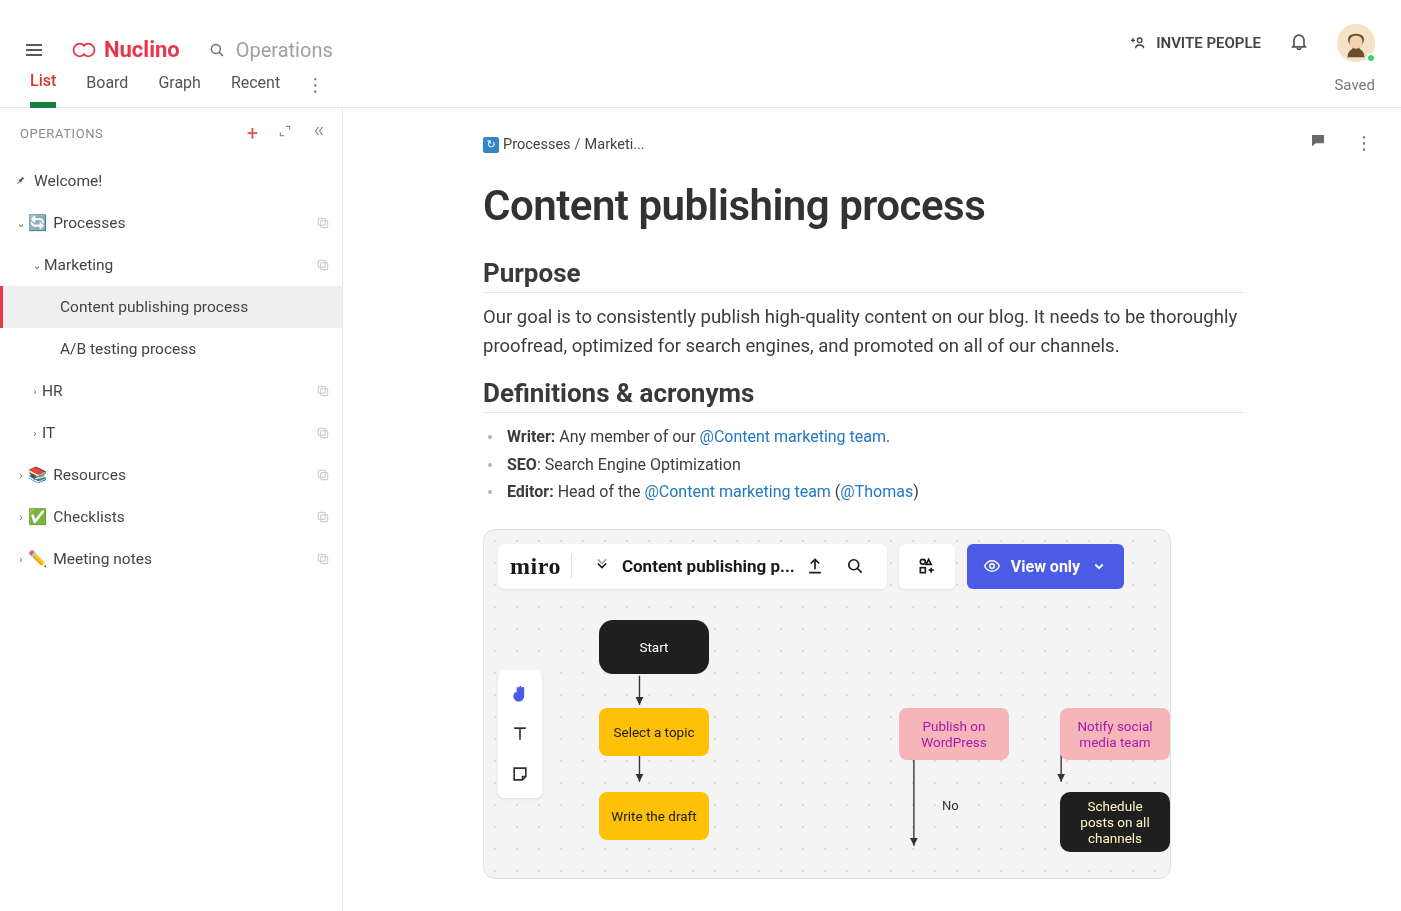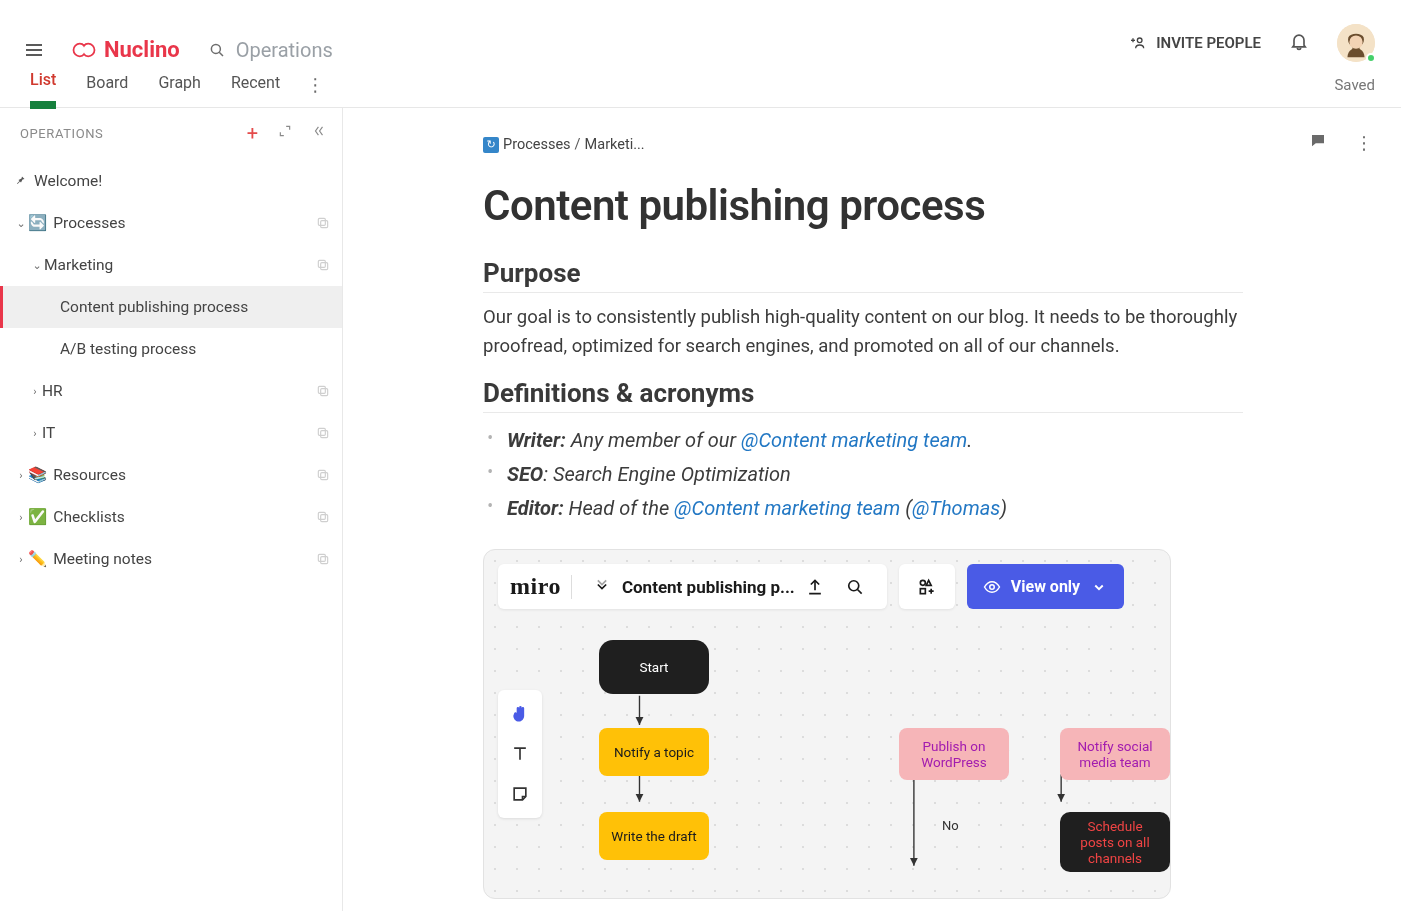--- a/index.html
+++ b/index.html
@@ -30,21 +30,21 @@
   .avatar-wrap { position:relative; }
   .avatar { width:38px; height:38px; border-radius:50%; background:#f3e1c6; display:flex; align-items:center; justify-content:center; overflow:hidden;}
   .avatar svg { width:38px; height:38px;}
   .presence { position:absolute; right:-1px; bottom:-1px; width:10px; height:10px; border-radius:50%; background:#45d06a; border:2px solid #fff;}
   
   .viewbar {
     height:46px; display:flex; align-items:center; padding:0 26px 0 30px; border-bottom:1px solid #e7e7e7;
     font-size:16px; color:#555;
   }
   .viewtab { padding:10px 0 12px; margin-right:30px; cursor:pointer; border-bottom:2px solid transparent;}
-  .viewtab.active { color:#d0392e; border-bottom:8px solid #15803d; font-weight:500;}
+  .viewtab.active { color:#d0392e; border-bottom:6px solid #15803d; font-weight:500;}
   .viewbar .dots { color:#6a6a6a; font-size:18px; margin-left:-4px;}
   .viewbar .spacer { flex:1;}
   .saved { color:#777; font-size:15px;}
   
   .main { display:flex; height:calc(911px - 62px - 46px);}
   
   .sidebar { width:343px; border-right:1px solid #e8e8e8; display:flex; flex-direction:column; font-size:15.5px; color:#444;}
   .side-top { display:flex; align-items:center; height:50px; padding:0 16px 0 20px; }
   .side-title { flex:1; text-transform:uppercase; letter-spacing:.6px; font-size:13px; color:#8a8a8a;}
   .side-icons { display:flex; gap:20px; color:#8a8a8a; align-items:center;}
@@ -66,21 +66,21 @@
   .content { flex:1; position:relative; overflow:hidden;}
   .content-tools { position:absolute; top:24px; right:28px; display:flex; gap:28px; color:#6a6a6a;}
   .doc { padding:28px 0 0 0; max-width:760px; margin-left:140px;}
   .crumbs { font-size:14.5px; color:#5a5a5a; display:flex; align-items:center; gap:4px;}
   .crumbs .crumb-link { color:#444;}
   .crumb-emoji { width:16px; height:16px; background:#3586c9; border-radius:2px; display:inline-flex; align-items:center; justify-content:center; color:white; font-size:11px;}
   h1.title { font-size:42px; font-weight:600; color:#323232; margin:28px 0 28px; letter-spacing:-0.5px;}
   h2.sect { font-size:26px; font-weight:700; color:#393939; margin:18px 0 10px; padding-bottom:4px; border-bottom:1px solid #e9e9e9;}
   .para { font-size:18.5px; line-height:1.55; color:#3c3c3c; margin:10px 0 18px;}
   ul.defs { list-style:none; margin:10px 0 24px;}
-  ul.defs li { font-size:20px; line-height:1.7; color:#3c3c3c; padding-left:24px; position:relative;font-style:italic;}
+  ul.defs li { font-size:16px; line-height:1.7; color:#3c3c3c; padding-left:24px; position:relative;}
   ul.defs li::before { content:"•"; position:absolute; left:4px; top:0; color:#b3b3b3; font-size:18px;}
   .mention { color:#2378c4;}
   
   .embed {
     margin-top:24px; width:688px; height:350px; background:#f4f4f4;
     border:1px solid #e2e2e2; border-radius:12px; padding:14px; position:relative; overflow:hidden;
     background-image: radial-gradient(circle,#dcdcdc 1px, transparent 1px);
     background-size:22px 22px;
   }
   .embed-toolbar { display:flex; gap:12px; align-items:center;}
@@ -95,21 +95,21 @@
   .viewonly { background:#4a5be6; color:#fff; font-weight:700; display:flex; align-items:center; gap:10px; padding:0 16px; height:45px; border-radius:6px;}
   .viewonly svg{width:18px;height:18px;}
   .side-tools { position:absolute; left:14px; top:140px; background:#fff; border-radius:6px; width:44px; display:flex; flex-direction:column; align-items:center; gap:20px; padding:14px 0; box-shadow:0 1px 3px rgba(0,0,0,.1);}
   .side-tools svg { width:20px; height:20px;}
   .hand { color:#4a5be6;}
   
   .flownode { position:absolute; border-radius:8px; font-size:13.5px; display:flex; align-items:center; justify-content:center; text-align:center; padding:6px 10px;}
   .fn-start { background:#1f1f1f; color:#fff; border-radius:14px; width:110px; height:54px; left:115px; top:90px;}
   .fn-yellow { background:#ffc107; color:#1c1c1c; width:110px; height:48px;}
   .fn-pink { background:#f6b5b8; color:#a21caf; width:110px; height:52px;}
-  .fn-dark { background:#1f1f1f; color:#ef4444; width:110px; height:60px; border-radius:10px;}
+  .fn-dark { background:#1f1f1f; color:#fef9c3; width:110px; height:60px; border-radius:10px;}
   .n-select { left:115px; top:178px;}
   .n-draft  { left:115px; top:262px;}
   .n-publish{ left:415px; top:178px;}
   .n-notify { left:576px; top:178px;}
   .n-schedule{ left:576px; top:262px;}
   .flowlabel { position:absolute; font-size:13px; color:#333;}
   .lbl-no { left:458px; top:268px;}
   svg.flowarrows { position:absolute; left:0; top:0; width:100%; height:100%; pointer-events:none;}
   .dup svg { width:14px; height:14px;}
 </style>
@@ -377,21 +377,21 @@
               </marker>
             </defs>
           <line x1="170" y1="144" x2="170" y2="176" stroke="#333" stroke-width="1.5" marker-end="url(#arr)"></line>
           <line x1="170" y1="226" x2="170" y2="260" stroke="#333" stroke-width="1.5" marker-end="url(#arr)"></line>
           <line x1="525" y1="204" x2="574" y2="204" stroke="#333" stroke-width="1.5" marker-end="url(#arr)"></line>
           <line x1="470" y1="232" x2="470" y2="330" stroke="#333" stroke-width="1.5" marker-end="url(#arr)"></line>
           <line x1="631" y1="230" x2="631" y2="260" stroke="#333" stroke-width="1.5" marker-end="url(#arr)"></line>
         </svg>
 
         <div class="flownode fn-start">Start</div>
-        <div class="flownode fn-yellow n-select">Notify a topic</div>
+        <div class="flownode fn-yellow n-select">Select a topic</div>
         <div class="flownode fn-yellow n-draft">Write the draft</div>
         <div class="flownode fn-pink n-publish">Publish on WordPress</div>
         <div class="flownode fn-pink n-notify">Notify social media team</div>
         <div class="flownode fn-dark n-schedule">Schedule posts on all channels</div>
         <div class="flowlabel lbl-no">No</div>
       </div>
     </div>
   </div>
 </div>
 

